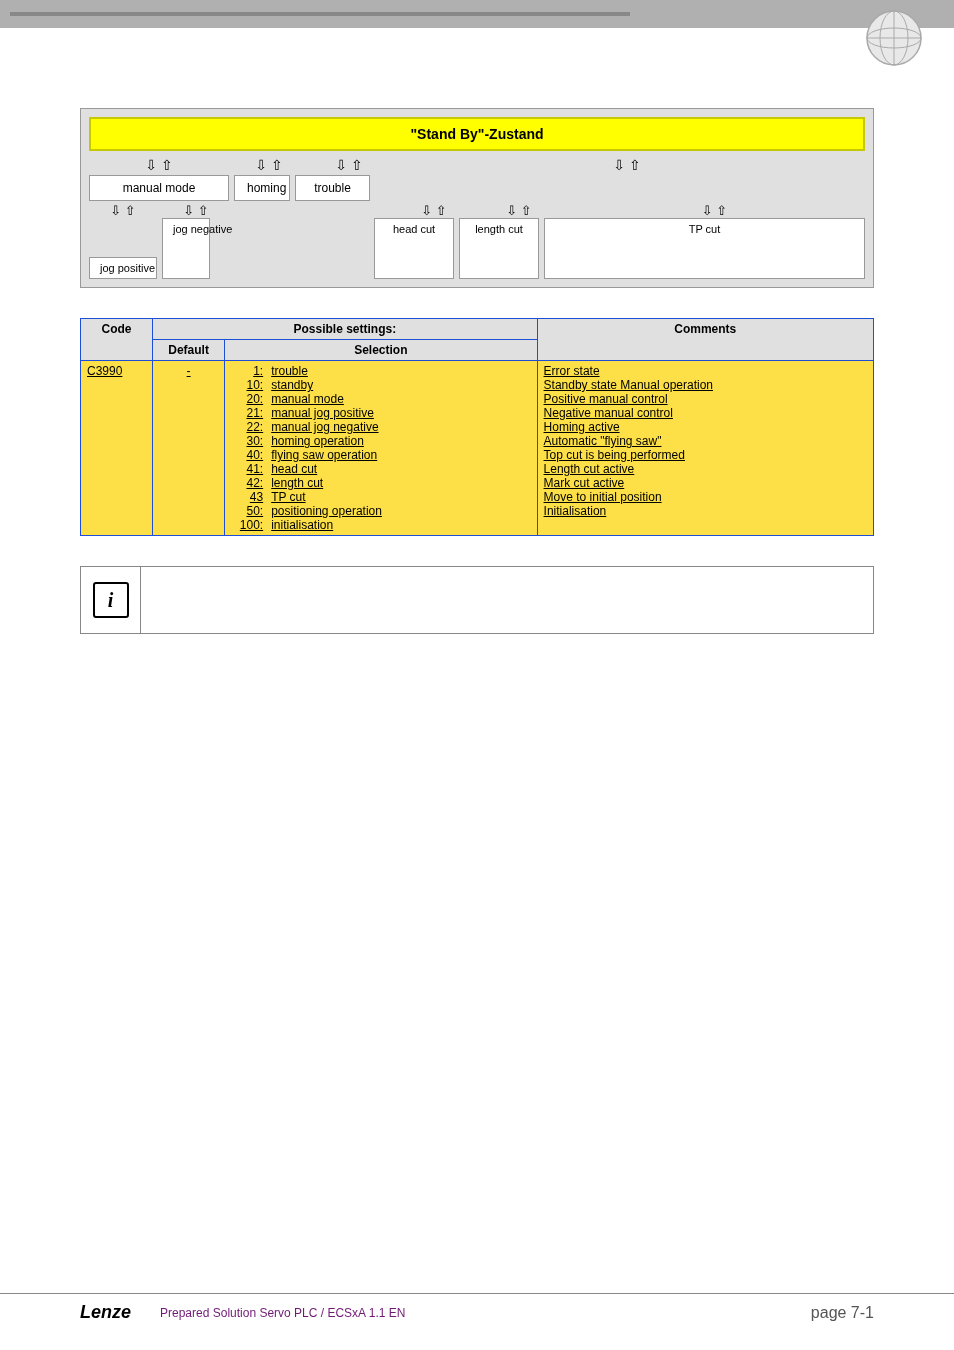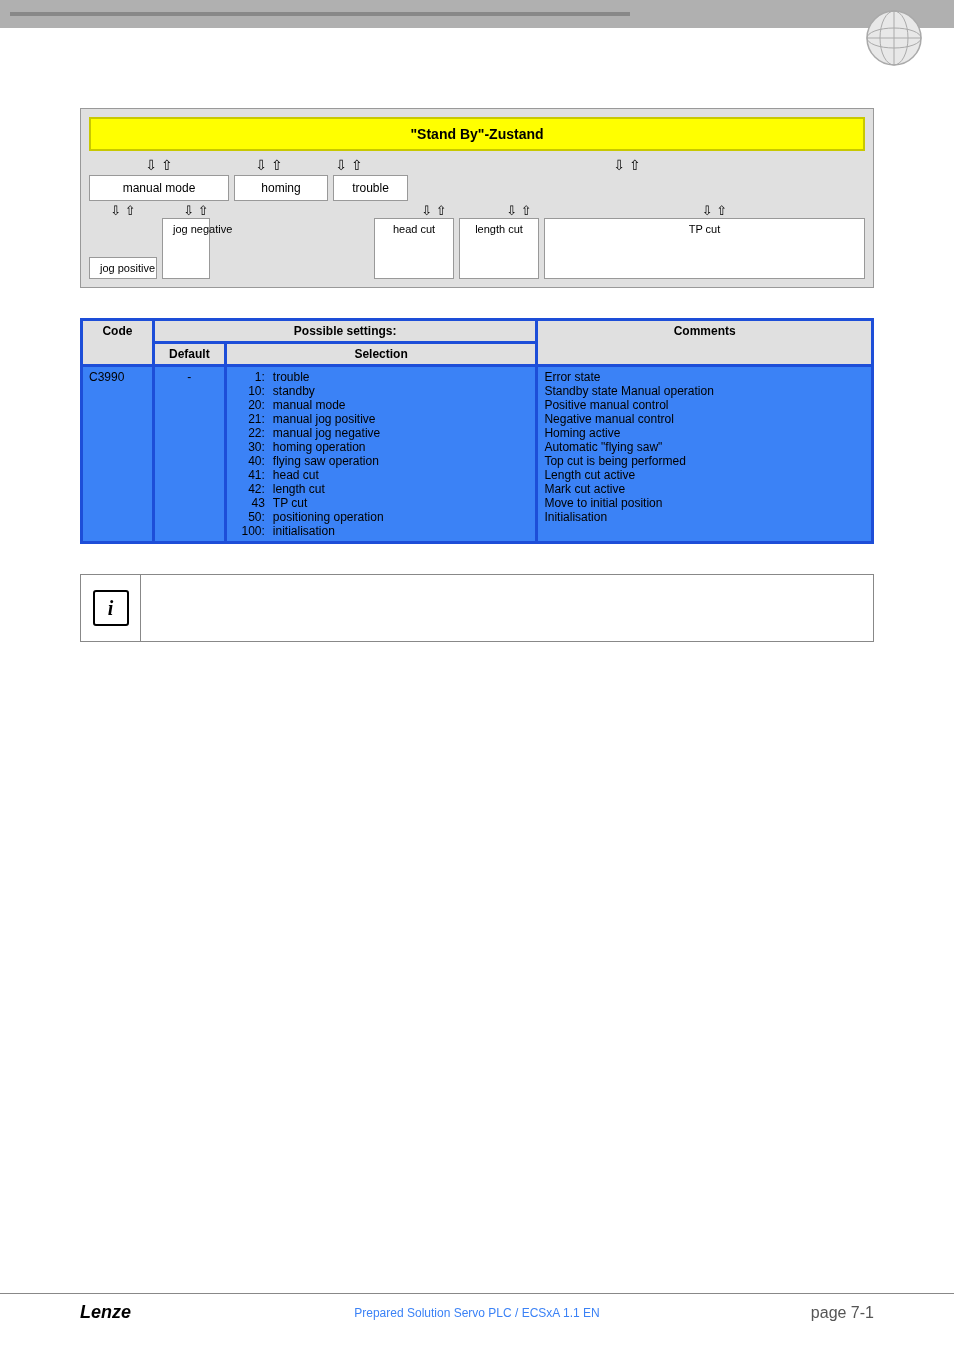--- a/index.html
+++ b/index.html
@@ -60,21 +60,21 @@
     
     .info-table {
       border-collapse: collapse;
       width: 100%;
       max-width: 820px;
       margin-bottom: 30px;
       font-size: 12px;
     }
 
     .info-table th, .info-table td {
-      border: 3px solid #1d4ed8;
+      border: 1px solid #1d4ed8;
       padding: 3px 6px;
       vertical-align: top;
     }
 
     .info-table thead th {
       background: #e0e0e0;
       font-weight: bold;
     }
 
     .info-table .code-col {
@@ -85,21 +85,22 @@
       text-align: center;
     }
     .info-table .selection-col {
       width: 260px;
     }
     .info-table .comments-col {
       width: 280px;
     }
 
     .yellow-row td {
-      background: #3b82f6;
+      background: #fde047;
+      text-decoration: underline;
     }
 
     .selection-entry {
       display: flex;
       gap: 8px;
     }
     .sel-num {
       min-width: 32px;
       text-align: right;
       color: #000;
@@ -163,23 +164,23 @@
       padding-top: 8px;
     }
     .footer-logo {
       font-size: 18px;
       font-weight: bold;
       font-style: italic;
       min-width: 80px;
     }
     .footer-center {
       flex: 1;
-      text-align: center;
+      text-align: left;
       font-size: 12px;
-      color: #3b82f6;
+      color: #701a75;
     }
     .footer-right {
       font-size: 16px;
       color: #555;
       min-width: 80px;
       text-align: right;
     }
 
     
     .diag-wrapper {
@@ -279,21 +280,21 @@
 
       <span style="width:80px; text-align:center; font-size:14px;">⇩ ⇧</span>
 
       <span style="width:80px; text-align:center; font-size:14px;">⇩ ⇧</span>
 
       <span style="flex:1; text-align:center; font-size:14px;">⇩ ⇧</span>
     </div>
 
     <div class="diag-mode-row">
       <div class="diag-mode-cell" style="width:140px;">manual mode</div>
-      <div class="diag-mode-cell" style="width:94px;">homing</div>
+      <div class="diag-mode-cell" style="width:56px;">homing</div>
       <div class="diag-mode-cell" style="width:75px;">trouble</div>
     </div>
 
     <div class="diag-sub-arrow-row">
 
       <span style="width:68px; text-align:center; font-size:13px;">⇩ ⇧</span>
       <span style="width:68px; text-align:center; font-size:13px;">⇩ ⇧</span>
 
       <span style="width:154px;"></span>
 

